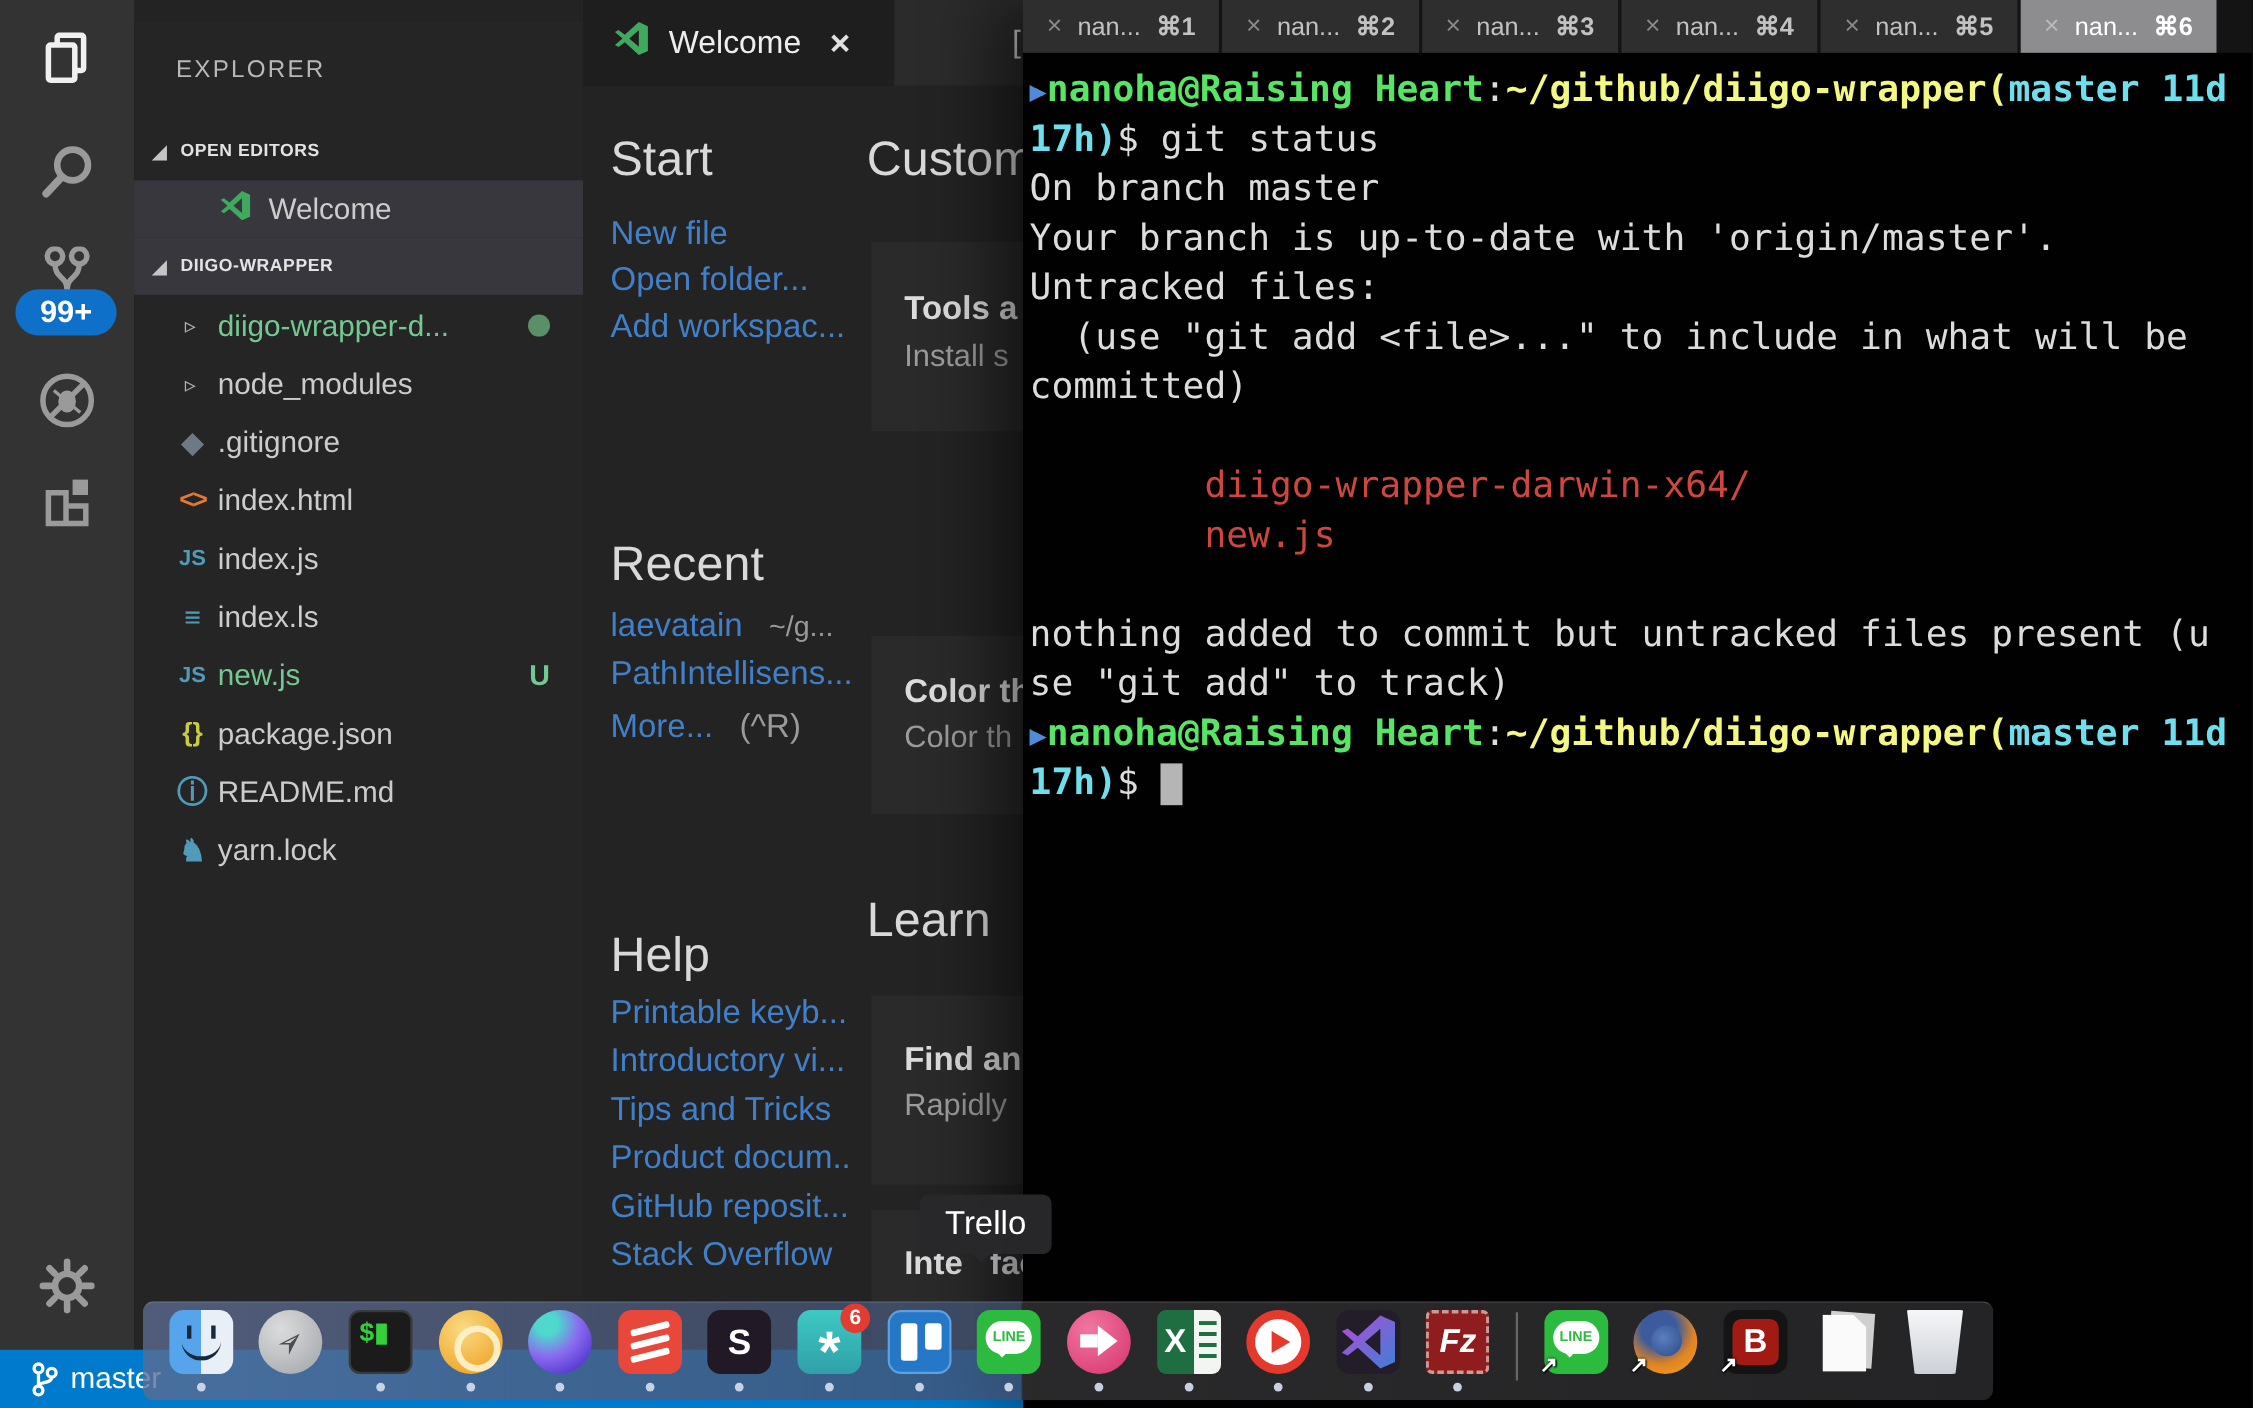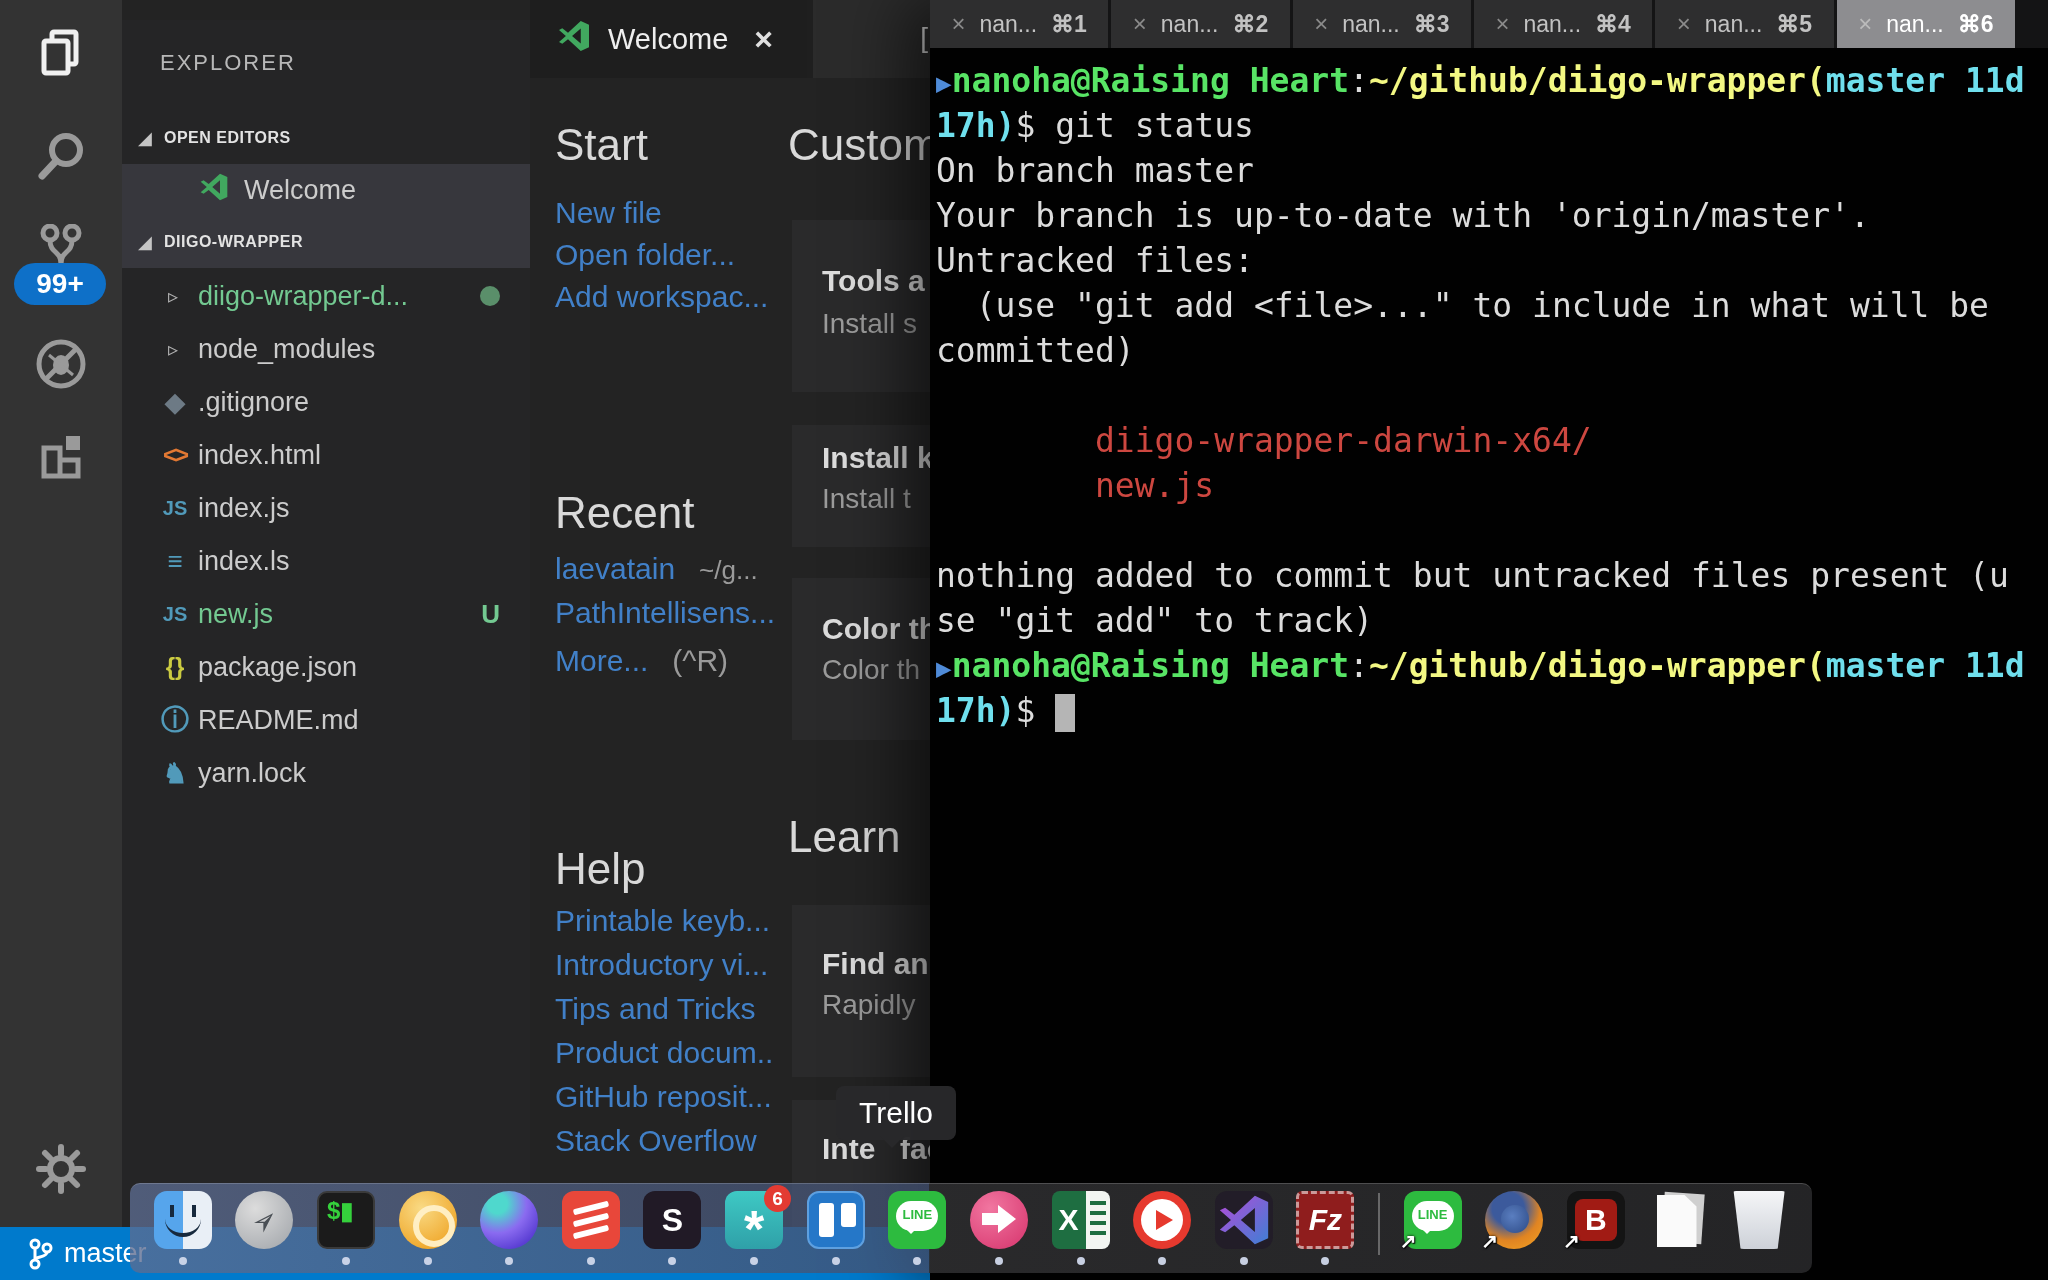--- a/index.html
+++ b/index.html
@@ -307,24 +307,20 @@
       <div class="wc-h" style="left:25px;top:120px">Start</div>
       <div class="wc-link" style="left:25px;top:196px">New file</div>
       <div class="wc-link" style="left:25px;top:238px">Open folder...</div>
       <div class="wc-link" style="left:25px;top:280px">Add workspac...</div>
 
       <div class="wc-h" style="left:258px;top:120px">Custom</div>
       <div class="wc-card" style="top:220px;height:172px">
         <span class="ct" style="top:44px">Tools a</span>
         <span class="cs" style="top:88px">Install s</span>
       </div>
-      <div class="wc-card" style="top:425px;height:122px">
-        <span class="ct" style="top:16px">Install k</span>
-        <span class="cs" style="top:58px">Install t</span>
-      </div>
       <div class="wc-card" style="top:578px;height:162px">
         <span class="ct" style="top:34px">Color th</span>
         <span class="cs" style="top:76px">Color th</span>
       </div>
 
       <div class="wc-h" style="left:25px;top:488px">Recent</div>
       <div class="wc-link" style="left:25px;top:552px">
         <span>laevatain</span><span class="wc-dim">~/g...</span>
       </div>
       <div class="wc-link" style="left:25px;top:596px">PathIntellisens...</div>

